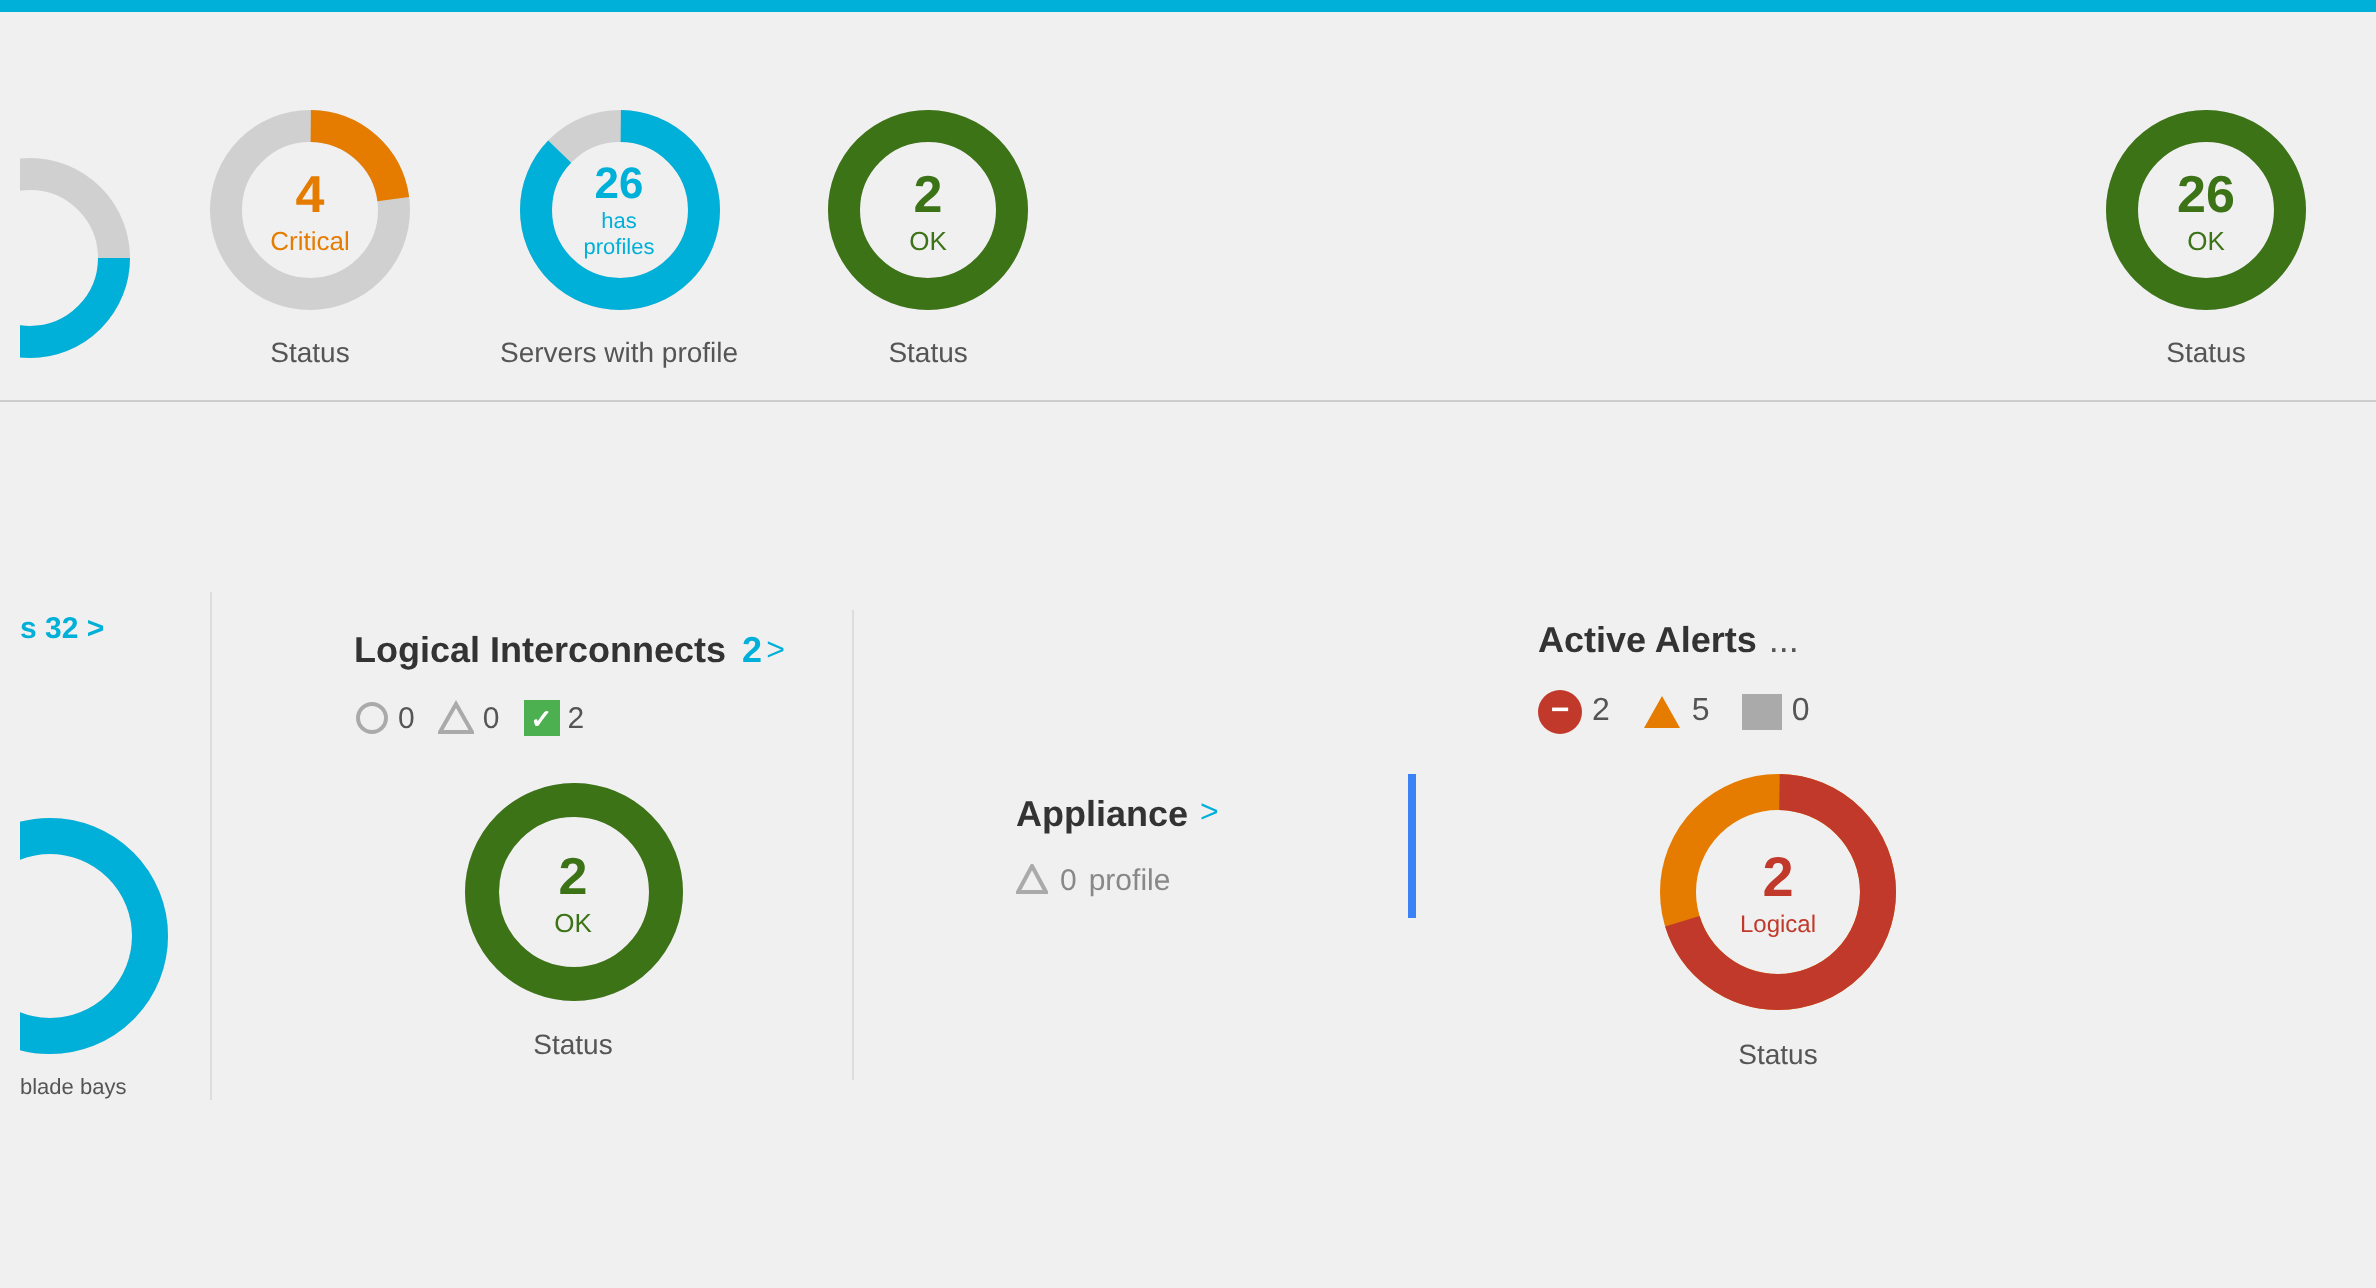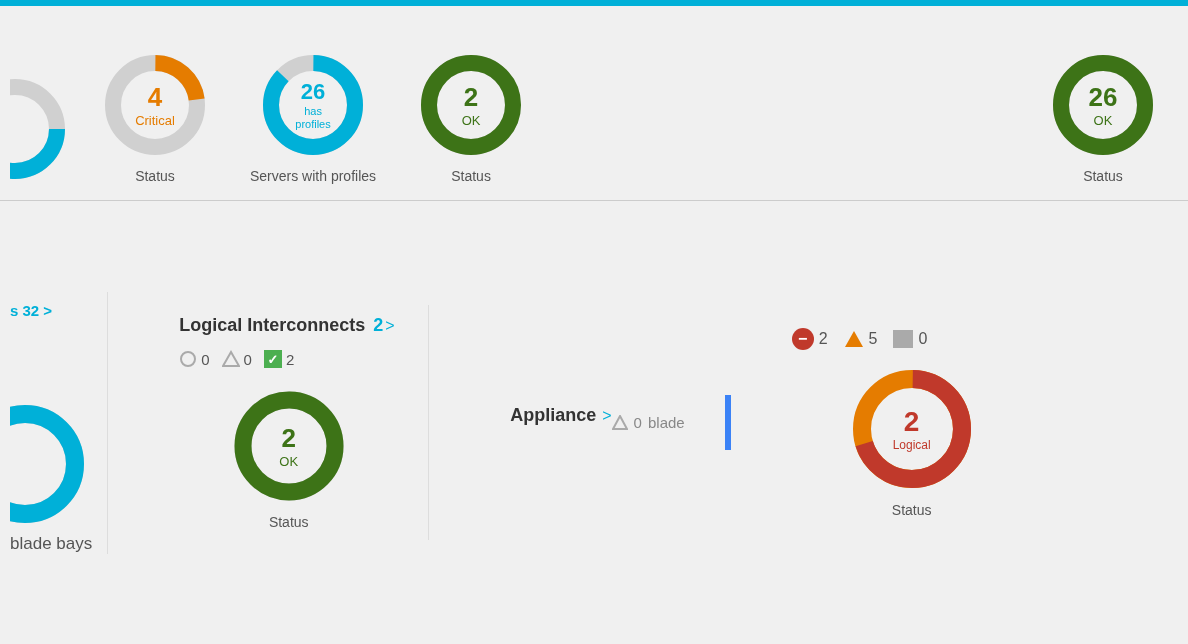--- a/index.html
+++ b/index.html
@@ -68,21 +68,21 @@
       <div style="position:relative;width:110px;height:110px;">
         <svg width="110" height="110" viewBox="0 0 110 110">
           <circle cx="55" cy="55" r="42" fill="none" stroke="#d0d0d0" stroke-width="16"></circle>
           <circle cx="55" cy="55" r="42" fill="none" stroke="#00b0d8" stroke-width="16" stroke-dasharray="230 34" stroke-dashoffset="66"></circle>
         </svg>
         <div style="position:absolute;top:50%;left:50%;transform:translate(-50%,-50%);text-align:center;">
           <div style="font-size:22px;font-weight:bold;color:#00b0d8;">26</div>
           <div style="font-size:11px;color:#00b0d8;line-height:1.2;">has profiles</div>
         </div>
       </div>
-      <div style="font-size:14px;color:#555;margin-top:8px;">Servers with profiles</div>
+      <div style="font-size:14px;color:#555;margin-top:8px;">Servers with profile</div>
     </div>
 
     <div style="display:flex;flex-direction:column;align-items:center;padding:0 20px;">
       <div style="position:relative;width:110px;height:110px;">
         <svg width="110" height="110" viewBox="0 0 110 110">
           <circle cx="55" cy="55" r="42" fill="none" stroke="#d0d0d0" stroke-width="16"></circle>
           <circle cx="55" cy="55" r="42" fill="none" stroke="#3d7317" stroke-width="16" stroke-dasharray="264 0" stroke-dashoffset="66"></circle>
         </svg>
         <div style="position:absolute;top:50%;left:50%;transform:translate(-50%,-50%);text-align:center;">
           <div style="font-size:26px;font-weight:bold;color:#3d7317;">2</div>
@@ -114,21 +114,21 @@
     <div style="display:flex;flex-direction:column;padding:10px 15px 0 10px;border-right:1px solid #ddd;min-width:100px;align-items:flex-start;">
       <div style="font-size:15px;color:#00b0d8;font-weight:bold;cursor:pointer;">s 32 &gt;</div>
 
       <div style="margin-top:80px;position:relative;overflow:hidden;width:80px;height:130px;">
         <svg width="130" height="130" viewBox="0 0 130 130" style="position:absolute;left:-50px;">
           <circle cx="65" cy="65" r="50" fill="none" stroke="#d0d0d0" stroke-width="18"></circle>
           <circle cx="65" cy="65" r="50" fill="none" stroke="#00b0d8" stroke-width="18" stroke-dasharray="314 0"></circle>
         </svg>
       </div>
       <div style="font-size:13px;color:#555;margin-top:-20px;">ated</div>
-      <div style="font-size:17px;color:#555;margin-top:10px;">blade bays</div>
+      <div style="font-size:11px;color:#555;margin-top:10px;">blade bays</div>
     </div>
 
     <div style="display:flex;flex-direction:column;padding:10px 30px;border-right:1px solid #ddd;min-width:280px;">
       <div style="display:flex;align-items:center;margin-bottom:14px;">
         <span style="font-size:18px;font-weight:bold;color:#333;">Logical Interconnects</span>
         <span style="font-size:18px;font-weight:bold;color:#00b0d8;margin-left:8px;cursor:pointer;">2</span>
         <span style="font-size:16px;color:#00b0d8;margin-left:2px;cursor:pointer;">&gt;</span>
       </div>
 
       <div style="display:flex;align-items:center;gap:12px;margin-bottom:18px;">
@@ -163,36 +163,40 @@
           </svg>
           <div style="position:absolute;top:50%;left:50%;transform:translate(-50%,-50%);text-align:center;">
             <div style="font-size:26px;font-weight:bold;color:#3d7317;">2</div>
             <div style="font-size:13px;color:#3d7317;">OK</div>
           </div>
         </div>
         <div style="font-size:14px;color:#555;margin-top:8px;">Status</div>
       </div>
     </div>
 
-    <div style="display:flex;flex-direction:row;padding:10px 40px;border-right:6px solid #3b82f6;min-width:240px;">
+    <div style="display:flex;flex-direction:column;padding:10px 40px;border-right:4px solid #3b82f6;min-width:240px;">
       <div style="display:flex;align-items:center;margin-bottom:14px;">
         <span style="font-size:18px;font-weight:bold;color:#333;">Appliance</span>
         <span style="font-size:16px;color:#00b0d8;margin-left:6px;cursor:pointer;">&gt;</span>
       </div>
 
       <div style="display:flex;align-items:center;gap:6px;">
         <svg width="16" height="16" viewBox="0 0 16 16">
           <polygon points="8,1 15,14 1,14" fill="none" stroke="#aaa" stroke-width="2"></polygon>
         </svg>
         <span style="font-size:15px;color:#888;">0</span>
-        <span style="font-size:15px;color:#888;">blade</span>
+        <span style="font-size:15px;color:#888;">profile</span>
       </div>
     </div>
 
     <div style="display:flex;flex-direction:column;padding:10px 20px;min-width:280px;">
+      <div style="display:flex;align-items:center;margin-bottom:14px;">
+        <span style="font-size:18px;font-weight:bold;color:#333;">Active Alerts</span>
+        <span style="font-size:18px;color:#555;margin-left:6px;">...</span>
+      </div>
 
       <div style="display:flex;align-items:center;gap:16px;margin-bottom:14px;">
 
         <div style="display:flex;align-items:center;gap:5px;">
           <div style="width:22px;height:22px;background:#c0392b;border-radius:50%;display:flex;align-items:center;justify-content:center;">
             <span style="color:white;font-size:16px;font-weight:bold;line-height:1;">−</span>
           </div>
           <span style="font-size:16px;color:#555;">2</span>
         </div>
 

